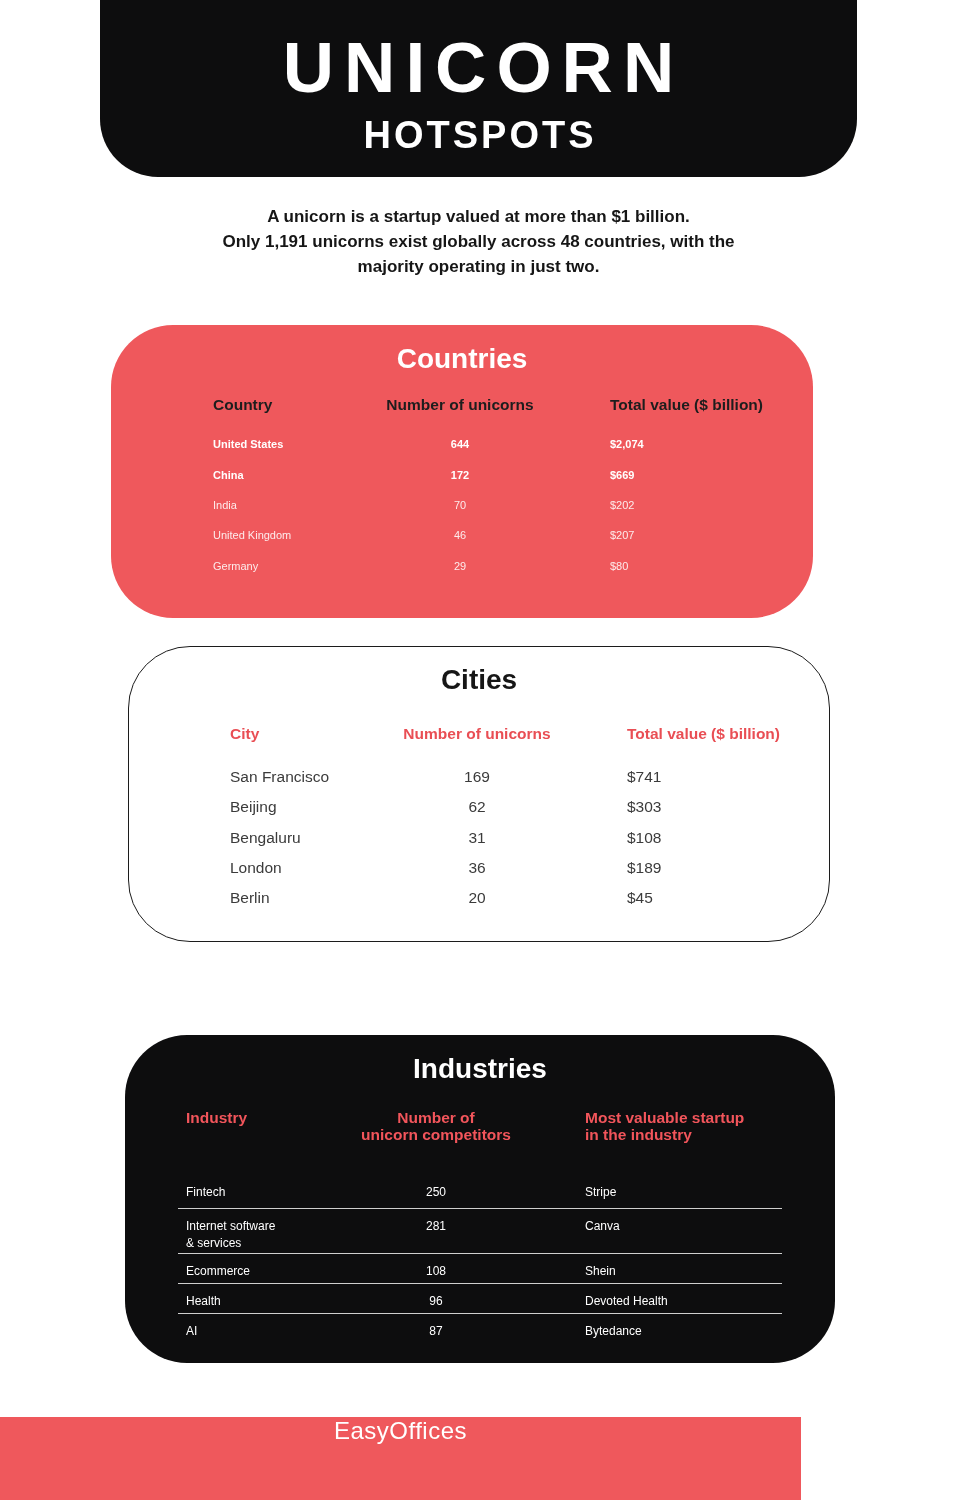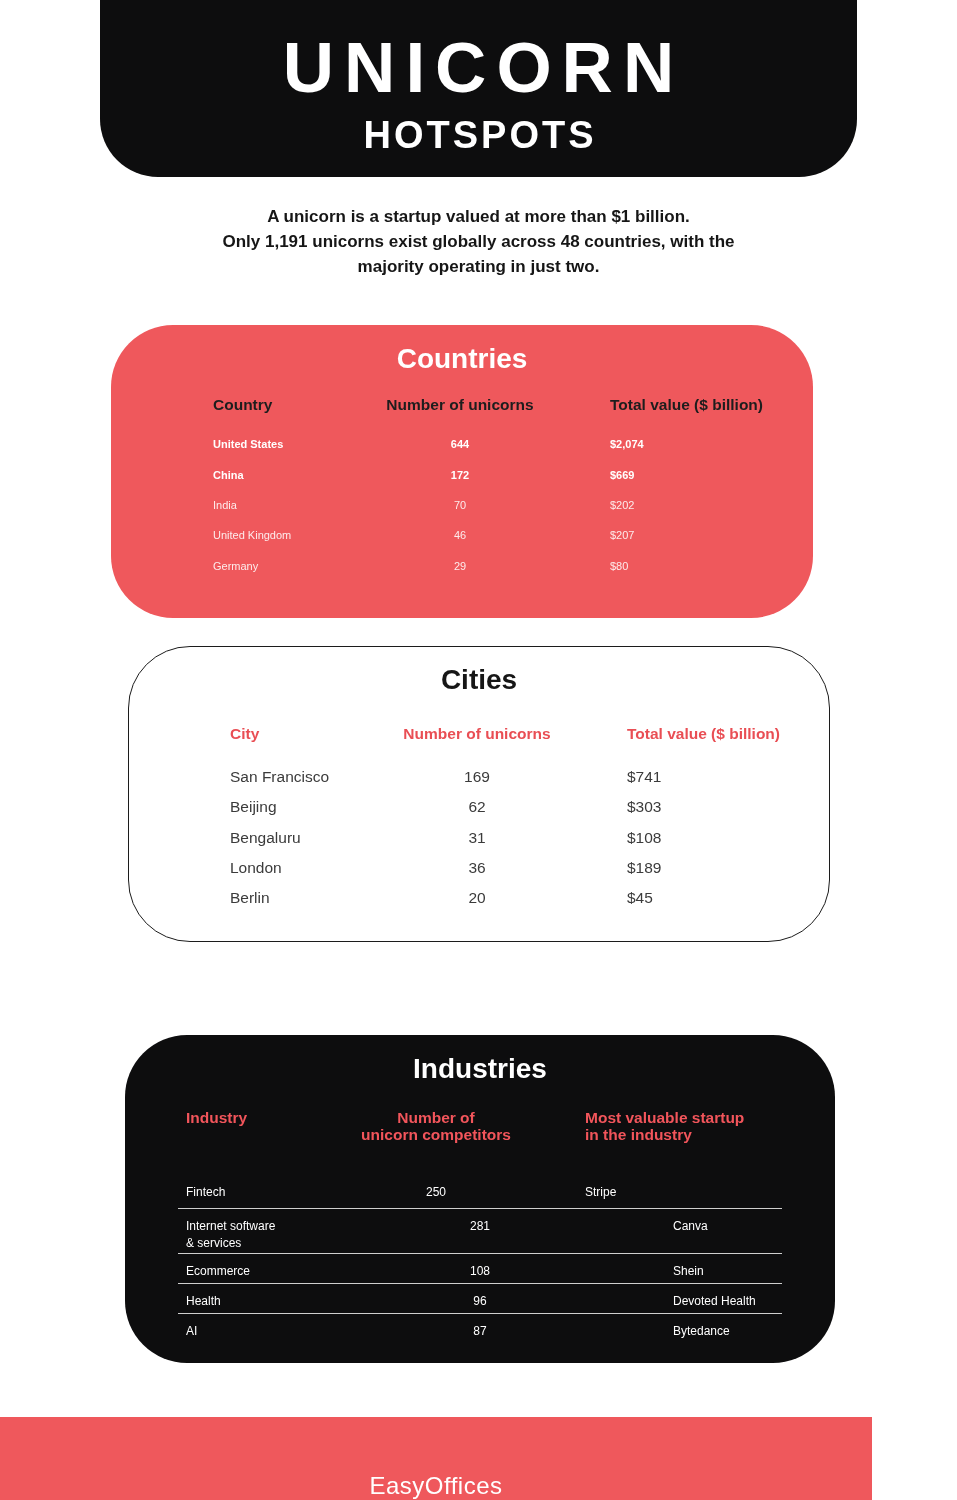--- a/index.html
+++ b/index.html
@@ -85,27 +85,27 @@
     align-items:start;
   }
   .industries-box .thead .c2,.industries-box .thead .c3{white-space:pre-line;}
   .industries-box .tbody{margin-top:32px;}
   .industries-box .tbody .grid-row{
     align-items:start;padding-top:9px;font-size:12px;line-height:17px;color:#ffffff;
   }
   .industries-box .tbody .r1{height:33px;}
   .industries-box .tbody .r2{height:45px;}
   .industries-box .tbody .r3,.industries-box .tbody .r4,.industries-box .tbody .r5{height:30px;}
-  .industries-box .tbody .grid-row + .grid-row{border-top:1px solid rgba(255,255,255,0.8);gap:44px;}
+  .industries-box .tbody .grid-row + .grid-row{border-top:1px solid rgba(255,255,255,0.8);}
   .industries-box .c1{white-space:pre-line;}
 
   
   .footer-bar{
-    position:absolute;top:1417px;left:0;width:872px;height:83px;
-    background:var(--red);display:flex;align-items:flex-end;justify-content:center;
+    position:absolute;top:1417px;left:0;width:801px;height:83px;
+    background:var(--red);display:flex;align-items:flex-start;justify-content:center;
   }
   .brand-logo{color:#ffffff;font-size:24px;letter-spacing:0.5px;}
 </style>
 </head>
 <body>
 
 <header class="header-box">
   <div class="header-title">UNICORN</div>
   <div class="header-subtitle">HOTSPOTS</div>
 </header>

